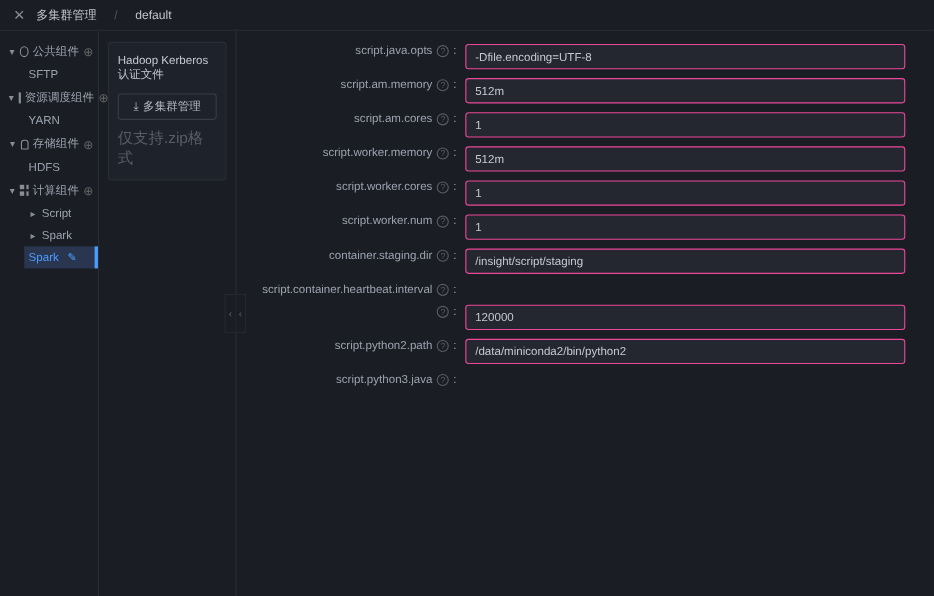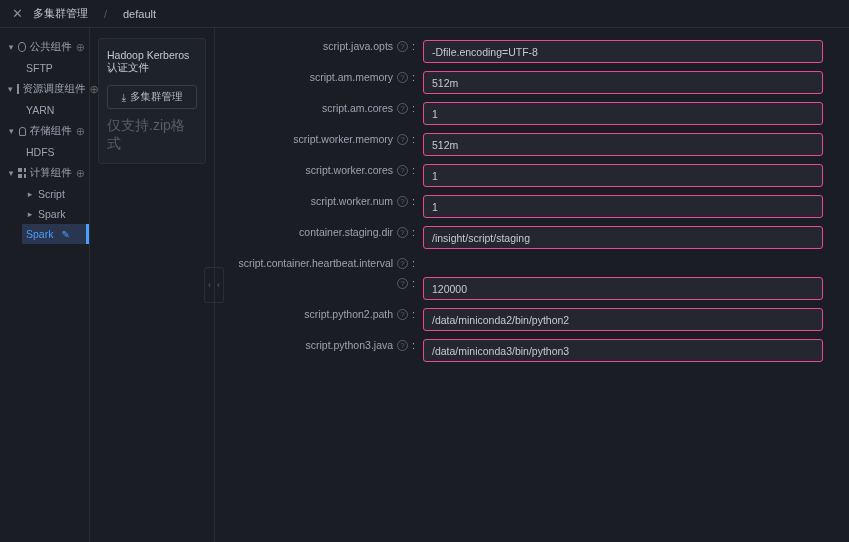--- a/index.html
+++ b/index.html
@@ -209,17 +209,16 @@
             <span class="colon">:</span>
           </div>
           <input class="form-input" value="/data/miniconda2/bin/python2" style="">
         </div>
         <div class="form-row">
           <div class="form-label">
             <span>script.python3.java</span>
             <span class="help">?</span>
             <span class="colon">:</span>
           </div>
-          <input class="form-input" value="/data/miniconda3/bin/python3" style="">
         </div>
       </div>
   </div>
 </div>
 
 </body></html>

